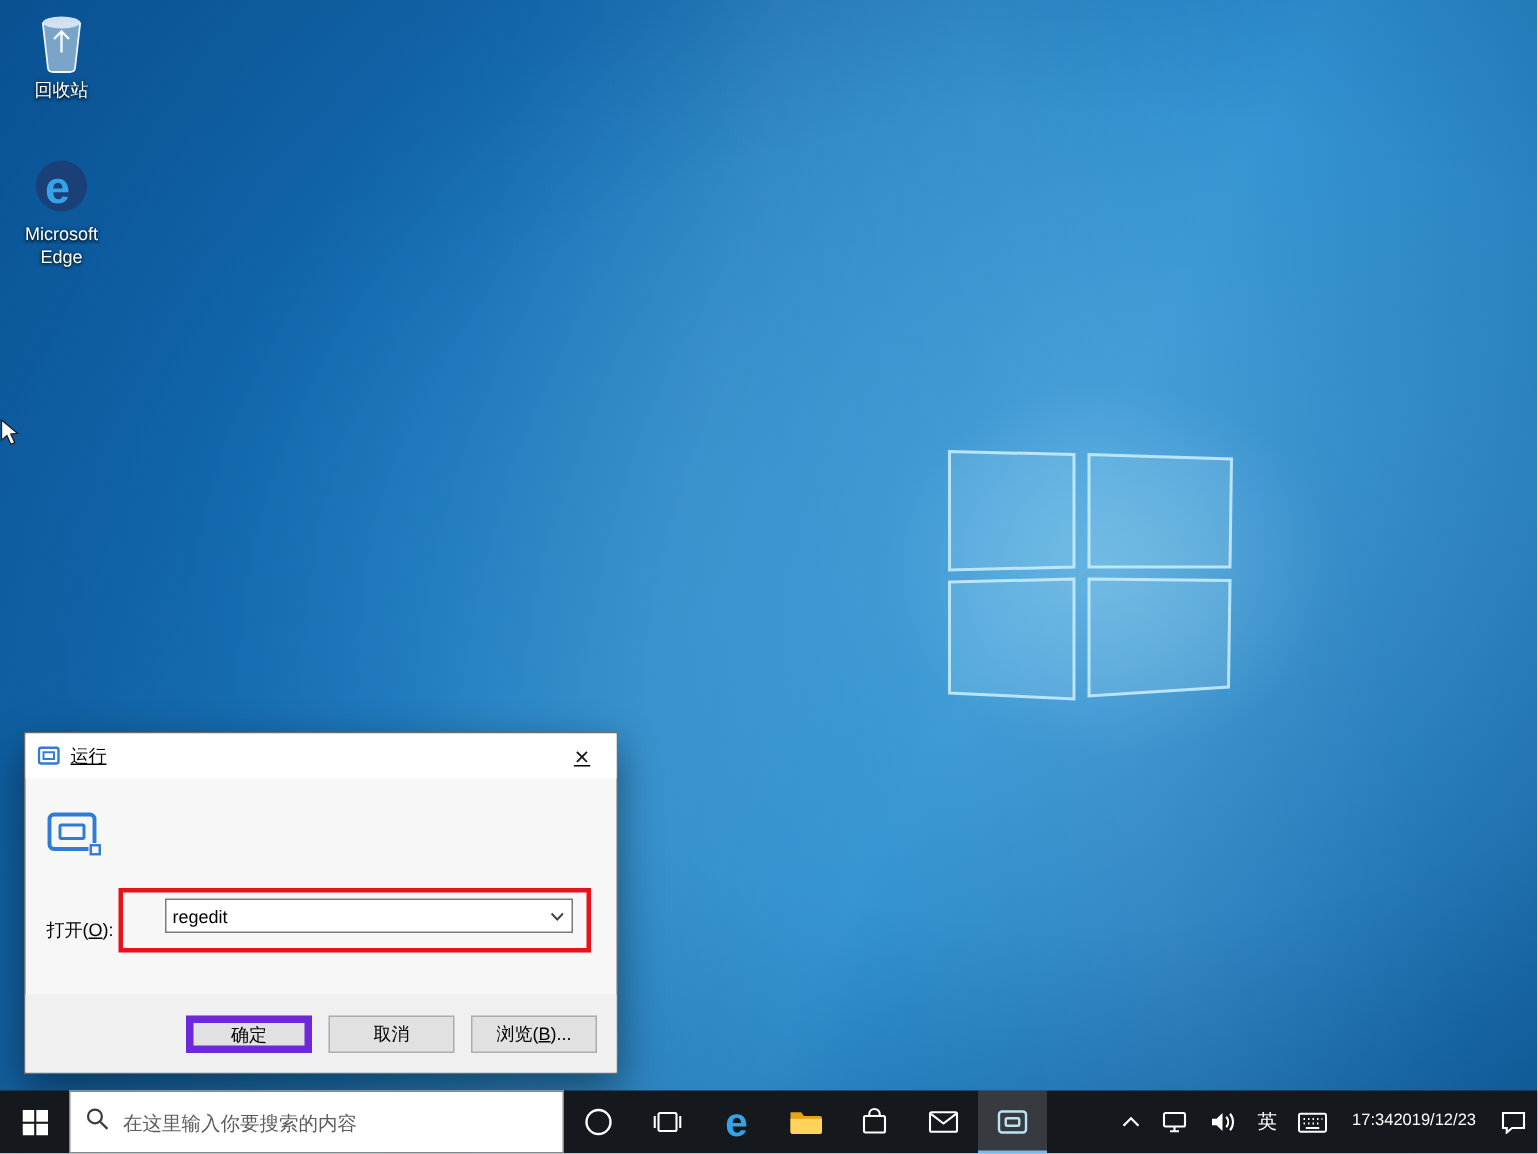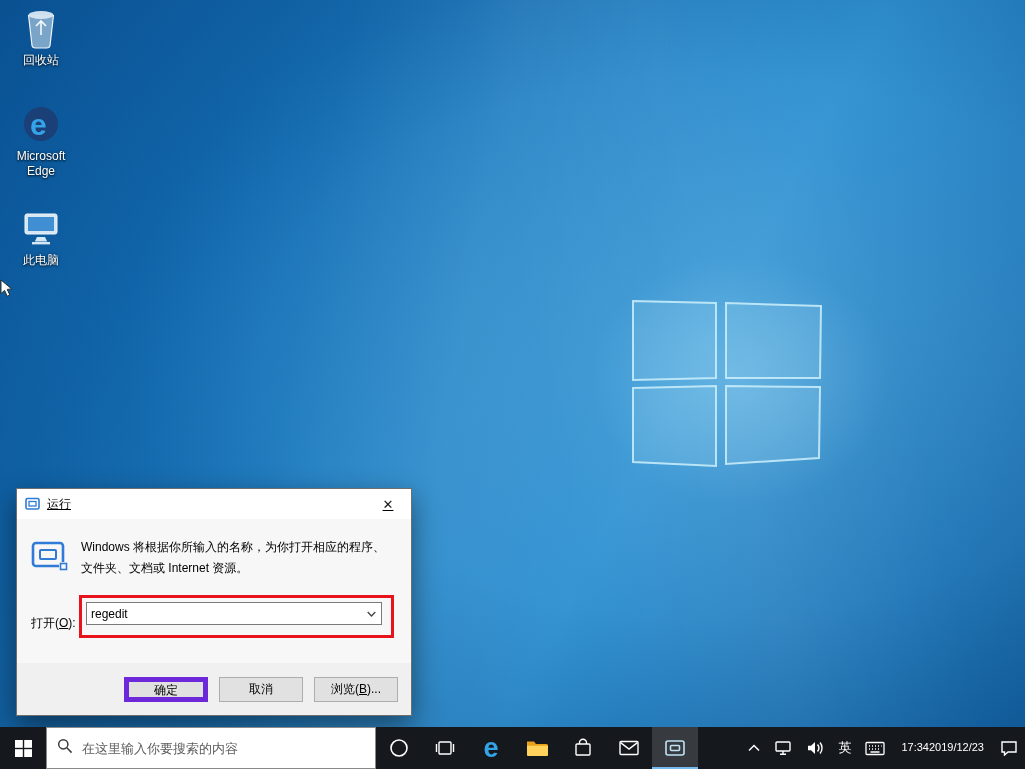--- a/index.html
+++ b/index.html
@@ -44,21 +44,21 @@
   .close-btn { margin-left:auto; width:46px; height:30px; display:flex; align-items:center; justify-content:center;
     font-size:13px; color:#1a1a1a; cursor:default; }
   .dialog-body { flex:1 1 auto; padding:18px 16px 0 14px; }
   .desc-row { display:flex; }
   .run-big-icon { width:40px; flex:0 0 auto; padding-top:2px; }
   .desc-text { font-size:12px; line-height:1.75; padding-left:10px; }
   .open-row { display:flex; align-items:center; margin-top:16px; }
   .open-label { width:48px; flex:0 0 auto; padding-top:13px; font-size:12px; }
   .u { text-decoration:underline; }
   .combo-annotation { flex:1 1 auto; border:3px solid #e8131a; padding:4px 9px 10px 4px; margin-right:1px; }
-  .combobox { height:23px; background:#fff; border:1px solid #7a7a7a; display:flex; align-items:stretch; }
+  .combobox { height:23px; background:#fff; border:1px solid #7a7a7a; display:flex; align-items:stretch;margin-left:24px; }
   .combo-input { flex:1; border:none; outline:none; font-size:12px; padding:0 4px;
     font-family:"Liberation Sans", sans-serif; color:#000; background:transparent; }
   .combo-arrow { width:19px; display:flex; align-items:center; justify-content:center; }
   .button-strip { flex:0 0 auto; height:52px; background:#f0f0f0; display:flex; align-items:center;
     justify-content:flex-end; gap:11px; padding-right:13px; }
   .dlg-btn { width:84px; height:25px; font-size:12px; font-family:"Liberation Sans", sans-serif;
     background:#e1e1e1; border:1px solid #adadad; cursor:default; }
   .dlg-btn.primary { border:5px solid #6d28d9; }
 
   
@@ -107,31 +107,20 @@
   <div class="desktop-icon" id="icon-edge">
     <div class="glyph">
       <svg width="40" height="42" viewBox="0 0 40 42">
         <circle cx="20" cy="20" r="17" fill="#1b3f77"></circle>
         <text x="9" y="31" font-size="30" font-weight="bold" fill="#35a3e8" font-family="Liberation Sans, sans-serif">e</text>
       </svg>
     </div>
     <div class="label">Microsoft Edge</div>
   </div>
 
-  <div class="desktop-icon" id="icon-pc">
-    <div class="glyph">
-      <svg width="40" height="36" viewBox="0 0 40 36">
-        <rect x="4" y="3" width="32" height="20" rx="2" fill="#d5e6f5" stroke="#eef5fb"></rect>
-        <rect x="7" y="6" width="26" height="14" fill="#3f8fd2"></rect>
-        <path d="M16 26 h8 l2.2 4.5 h-12.4 Z" fill="#d5e6f5"></path>
-        <rect x="11" y="31" width="18" height="2.4" fill="#d5e6f5"></rect>
-      </svg>
-    </div>
-    <div class="label">此电脑</div>
-  </div>
 
   <div class="cursor">
     <svg width="13" height="19" viewBox="0 0 13 19">
       <path d="M1 1 L1 14.5 L4.6 11.4 L7.2 17.2 L9.8 16 L7.2 10.4 L11.6 9.9 Z" fill="#fff" stroke="#222" stroke-width="0.9"></path>
     </svg>
   </div>
 
   <div class="run-dialog">
     <div class="titlebar">
       <span class="t-icon">
@@ -147,24 +136,20 @@
     <div class="dialog-body">
       <div class="desc-row">
         <span class="run-big-icon">
           <svg width="38" height="34" viewBox="0 0 38 34">
             <rect x="2" y="4" width="30" height="23" rx="3" fill="none" stroke="#2f7bd6" stroke-width="2.6"></rect>
             <rect x="9" y="11" width="16" height="9" rx="1" fill="none" stroke="#2f7bd6" stroke-width="2"></rect>
             <rect x="28" y="23" width="8" height="8" fill="#f7f7f7"></rect>
             <rect x="29.5" y="24.5" width="6" height="6" fill="none" stroke="#2f7bd6" stroke-width="1.6"></rect>
           </svg>
         </span>
-        <div class="desc-text">
-          <div>Windows 将根据你所输入的名称，为你打开相应的程序、</div>
-          <div>文件夹、文档或 Internet 资源。</div>
-        </div>
       </div>
 
       <div class="open-row">
         <span class="open-label"><span>打开(</span><span class="u">O</span><span>):</span></span>
         <div class="combo-annotation">
           <div class="combobox">
             <input class="combo-input" type="text" value="regedit" style="">
             <span class="combo-arrow">
               <svg width="9" height="6" viewBox="0 0 9 6">
                   <path d="M0.7 1 L4.5 5 L8.3 1" fill="none" stroke="#444" stroke-width="1.3"></path>

